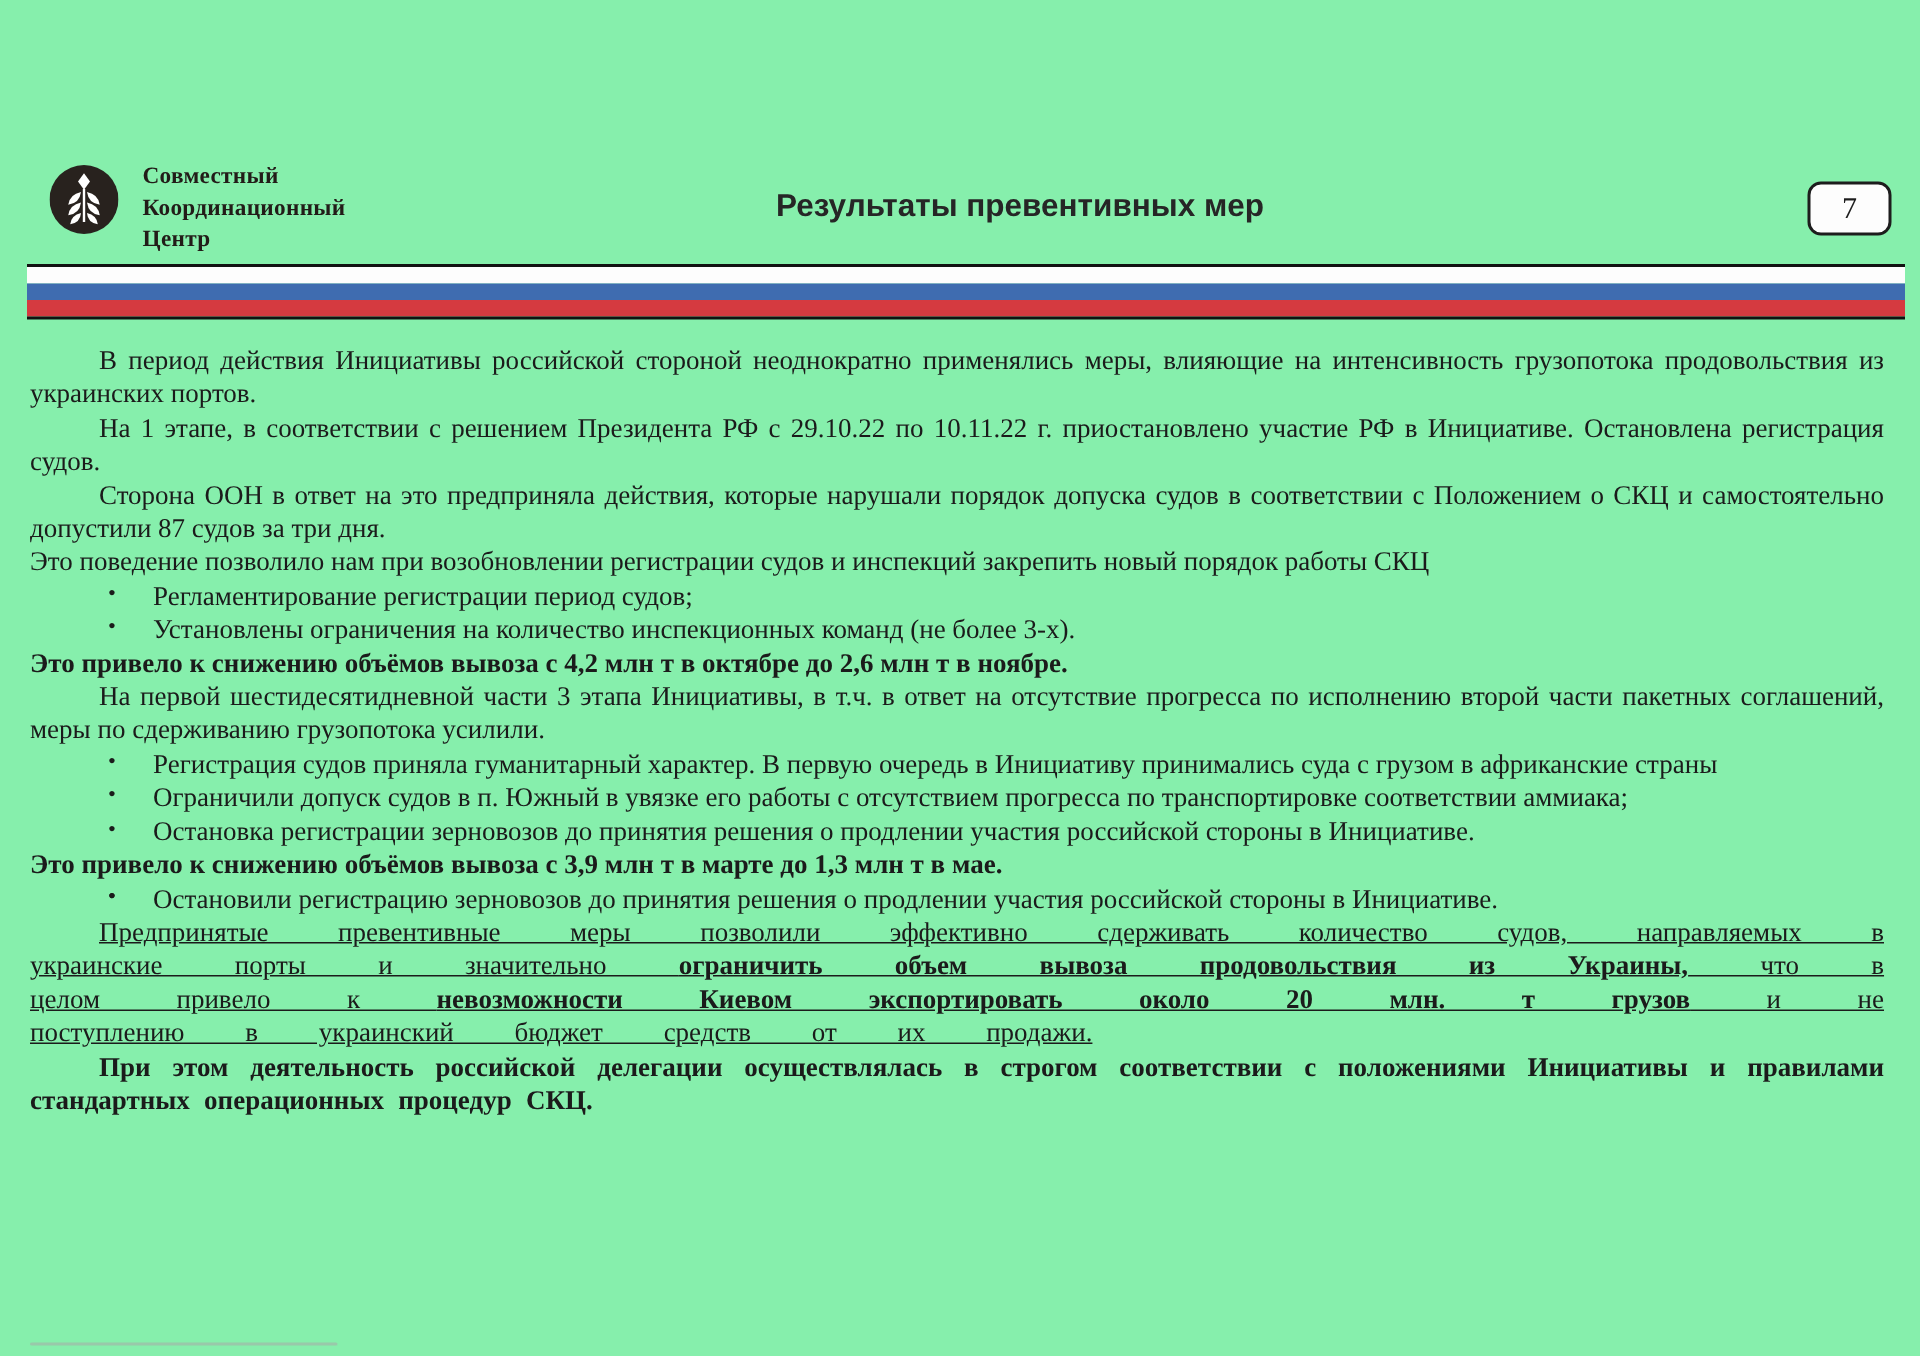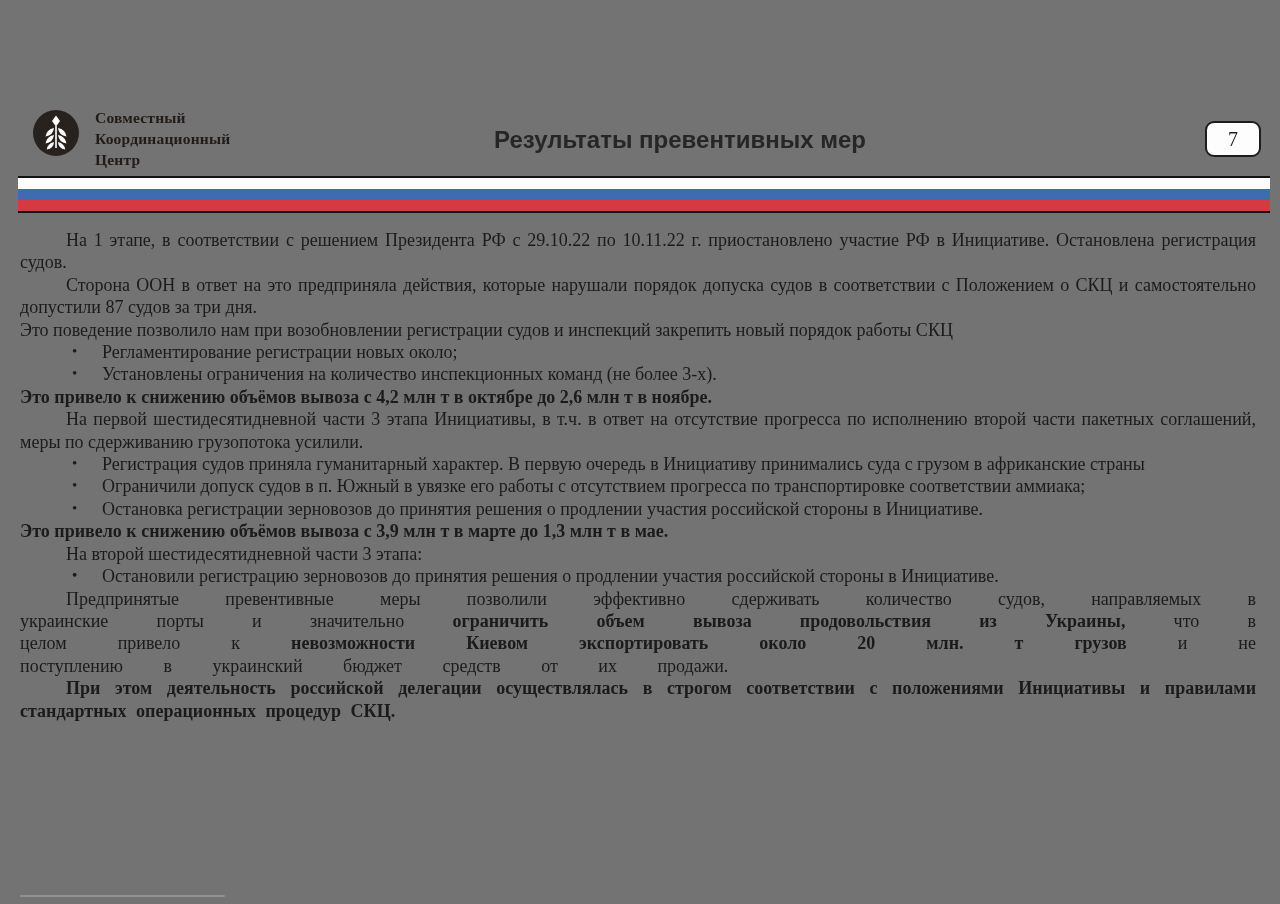--- a/index.html
+++ b/index.html
@@ -3,36 +3,36 @@
 <meta charset="utf-8">
 <style>
   html,body{margin:0;padding:0;}
   body{
     width:1280px;height:904px;
     background:#ffffff;
     font-family:"Liberation Serif","DejaVu Serif",serif;
     position:relative;
     color:#1b1b1b;
   }
-  .page{position:absolute;inset:0;background:#737373;overflow:hidden;}
+  .page{position:absolute;inset:0;background:#86efac;overflow:hidden;}
 
   
   .logo-circle{
     position:absolute;left:33px;top:110px;width:46px;height:46px;
   }
   .logo-text{
     position:absolute;left:95px;top:107px;
     font-weight:bold;font-size:15.5px;line-height:21px;
     color:#221c18;letter-spacing:.2px;
   }
   .page-title{
     position:absolute;left:210px;right:130px;top:126px;
     text-align:center;
     font-family:"Liberation Sans","DejaVu Sans",sans-serif;
-    font-weight:bold;font-size:24px;color:#262626;
+    font-weight:bold;font-size:21px;color:#262626;
   }
   .page-num-box{
     position:absolute;left:1205px;top:121px;width:52px;height:32px;
     border:2.5px solid #1d1d1d;border-radius:9px;
     display:flex;align-items:center;justify-content:center;
     font-size:20px;color:#1d1d1d;background:#fdfdfd;
   }
 
   
   .band{position:absolute;left:18px;top:176px;width:1252px;}
@@ -45,21 +45,21 @@
   .content{
     position:absolute;left:20px;top:229px;width:1236px;
     font-size:18px;line-height:22.4px;
     text-align:justify;
   }
   .para{text-indent:46px;}
   .flush{text-indent:0;}
   .bold{font-weight:bold;}
   .bullet{position:relative;padding-left:82px;text-indent:0;}
   .bullet .marker{position:absolute;left:52px;top:-1px;font-size:15px;}
-  .wide{word-spacing:36px;}
+  .wide{word-spacing:36px;text-decoration:underline;}
   .semiwide{word-spacing:5px;}
 
   .scan-mark{
     position:absolute;left:20px;top:895px;width:205px;height:2px;
     background:#a9a9a9;opacity:.55;border-radius:1px;
   }
 </style>
 </head>
 <body>
 
@@ -94,30 +94,31 @@
   <div class="band">
     <div class="line"></div>
     <div class="stripe-white"></div>
     <div class="stripe-blue" style="background:#3f6cb0;"></div>
     <div class="stripe-red" style="background:#d53a40;"></div>
     <div class="line"></div>
   </div>
 
   <div class="content">
 
+    <div class="para">В период действия Инициативы российской стороной неоднократно применялись меры, влияющие на интенсивность грузопотока продовольствия из украинских портов.</div>
 
     <div class="para">На 1 этапе, в соответствии с решением Президента РФ с 29.10.22 по 10.11.22 г. приостановлено участие РФ в Инициативе. Остановлена регистрация судов.</div>
 
     <div class="para">Сторона ООН в ответ на это предприняла действия, которые нарушали порядок допуска судов в соответствии с Положением о СКЦ и самостоятельно допустили 87 судов за три дня.</div>
 
     <div class="flush">Это поведение позволило нам при возобновлении регистрации судов и инспекций закрепить новый порядок работы СКЦ</div>
 
     <div class="bullet">
       <span class="marker">•</span>
-      <span>Регламентирование регистрации новых около;</span>
+      <span>Регламентирование регистрации период судов;</span>
     </div>
     <div class="bullet">
       <span class="marker">•</span>
       <span>Установлены ограничения на количество инспекционных команд (не более 3-х).</span>
     </div>
 
     <div class="flush bold">Это привело к снижению объёмов вывоза с 4,2 млн т в октябре до 2,6 млн т в ноябре.</div>
 
     <div class="para">На первой шестидесятидневной части 3 этапа Инициативы, в т.ч. в ответ на отсутствие прогресса по исполнению второй части пакетных соглашений, меры по сдерживанию грузопотока усилили.</div>
 
@@ -129,21 +130,20 @@
       <span class="marker">•</span>
       <span>Ограничили допуск судов в п. Южный в увязке его работы с отсутствием прогресса по транспортировке соответствии аммиака;</span>
     </div>
     <div class="bullet">
       <span class="marker">•</span>
       <span>Остановка регистрации зерновозов до принятия решения о продлении участия российской стороны в Инициативе.</span>
     </div>
 
     <div class="flush bold">Это привело к снижению объёмов вывоза с 3,9 млн т в марте до 1,3 млн т в мае.</div>
 
-    <div class="para">На второй шестидесятидневной части 3 этапа:</div>
 
     <div class="bullet">
       <span class="marker">•</span>
     </div>
     <div class="bullet">
       <span class="marker">•</span>
       <span>Остановили регистрацию зерновозов до принятия решения о продлении участия российской стороны в Инициативе.</span>
     </div>
 
     <div class="para wide">

